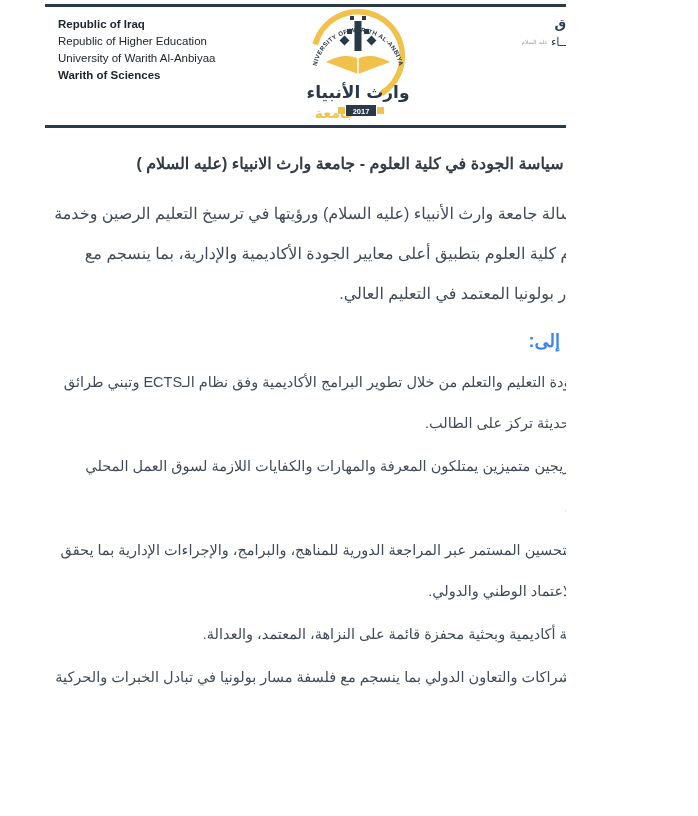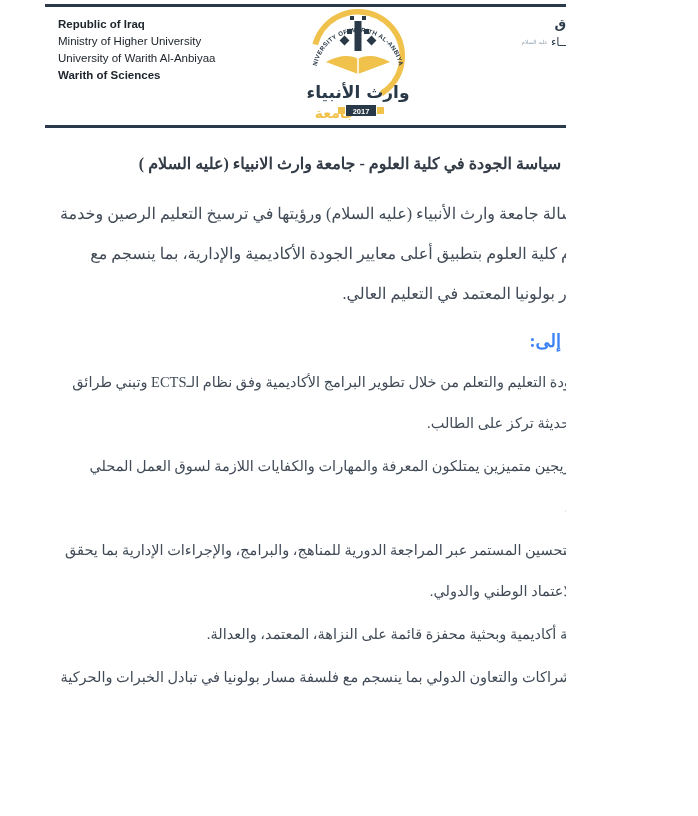--- a/index.html
+++ b/index.html
@@ -31,21 +31,21 @@
   .honorific{font-size:5.5px;color:#93a3b0;vertical-align:2px;margin-right:3px;}
 
   .logo{position:absolute;left:302px;top:5px;width:112px;height:120px;}
 
   
   .doc{
     position:absolute;left:0;top:130px;width:698px;
     direction:rtl;
     padding:0;
     color:#414b57;
-    font-family:Liberation Serif, serif;
+    font-family:Liberation Sans, sans-serif;
   }
   .doc-title{
     margin:24px 43px 0 45px;
     text-align:center;
     font-weight:bold;
     font-size:16px;
     color:#333b46;
   }
   .intro{
     margin:21px 43px 0 45px;
@@ -81,21 +81,21 @@
 <div class="page">
 
   <div class="hdr">
     <div class="rule navy top-navy"></div>
     <div class="rule gold top-gold"></div>
     <div class="rule navy bot-navy"></div>
     <div class="rule gold bot-gold"></div>
 
     <div class="hdr-en">
       <div class="b">Republic of Iraq</div>
-      <div>Ministry of Higher University</div>
+      <div>Republic of Higher Education</div>
       <div>University of Warith Al-Anbiyaa</div>
       <div class="b">Warith of Sciences</div>
     </div>
 
     <div class="hdr-ar">
       <div class="b">جمهورية العراق</div>
       <div><span>يحقق وارث الأنبيـــــاء</span><span class="honorific">عليه السلام</span></div>
       <div class="b">ودعمه العلوم</div>
     </div>
 

